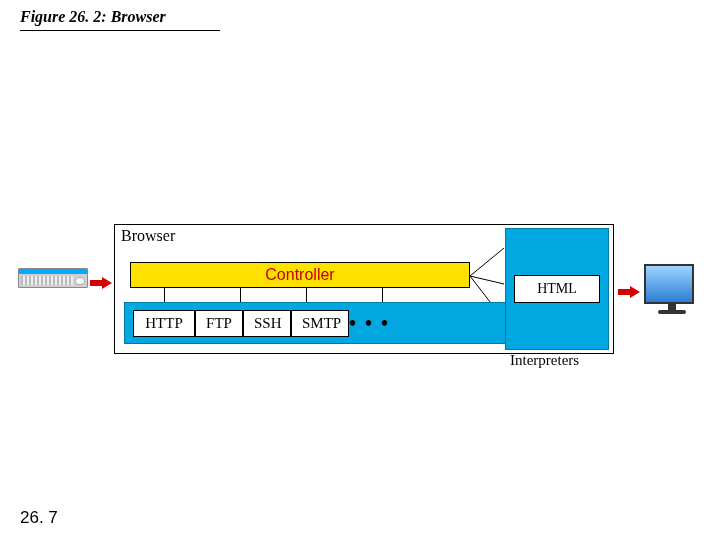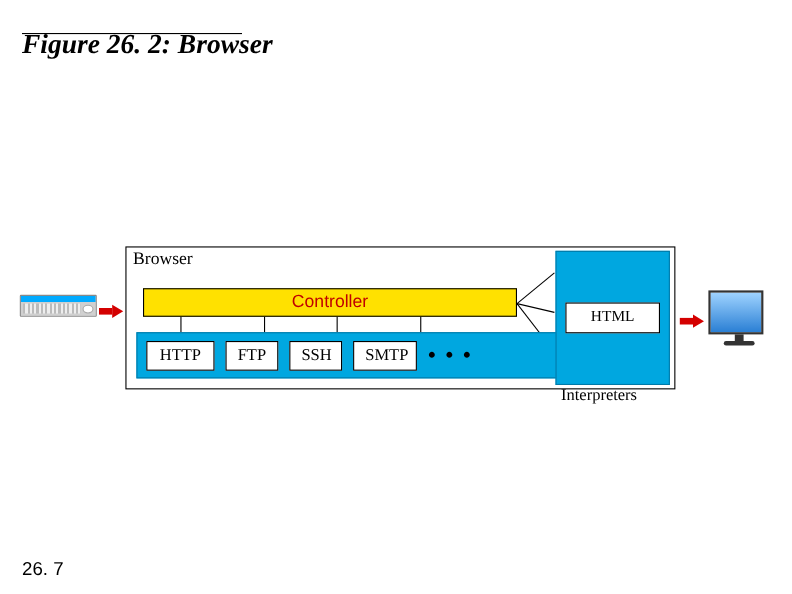--- a/index.html
+++ b/index.html
@@ -7,25 +7,24 @@
     width: 720px;
     height: 540px;
     background: #fff;
     font-family: "Times New Roman", serif;
     position: relative;
   }
   .title {
     position: absolute;
     top: 8px;
     left: 20px;
-    font-size: 25px;
+    font-size: 16px;
     font-weight: bold;
     font-style: italic;
     color: #000;
-    margin-top: 19px;
   }
   .title .label { font-style: italic; }
   .underline {
     position: absolute;
     top: 30px;
     left: 20px;
     width: 200px;
     height: 1px;
     background: #000;
   }
@@ -134,21 +133,20 @@
   .protocols {
     position: absolute;
     left: 124px;
     top: 302px;
     width: 392px;
     height: 42px;
     background: #00a7e0;
     border: 1px solid #007aa8;
     display: flex;
     align-items: center;
-    gap: 10px;
     padding: 0 8px;
   }
   .proto {
     background: #fff;
     border: 1px solid #000;
     font-size: 15px;
     text-align: center;
     padding: 4px 10px;
     font-family: "Times New Roman", serif;
   }

